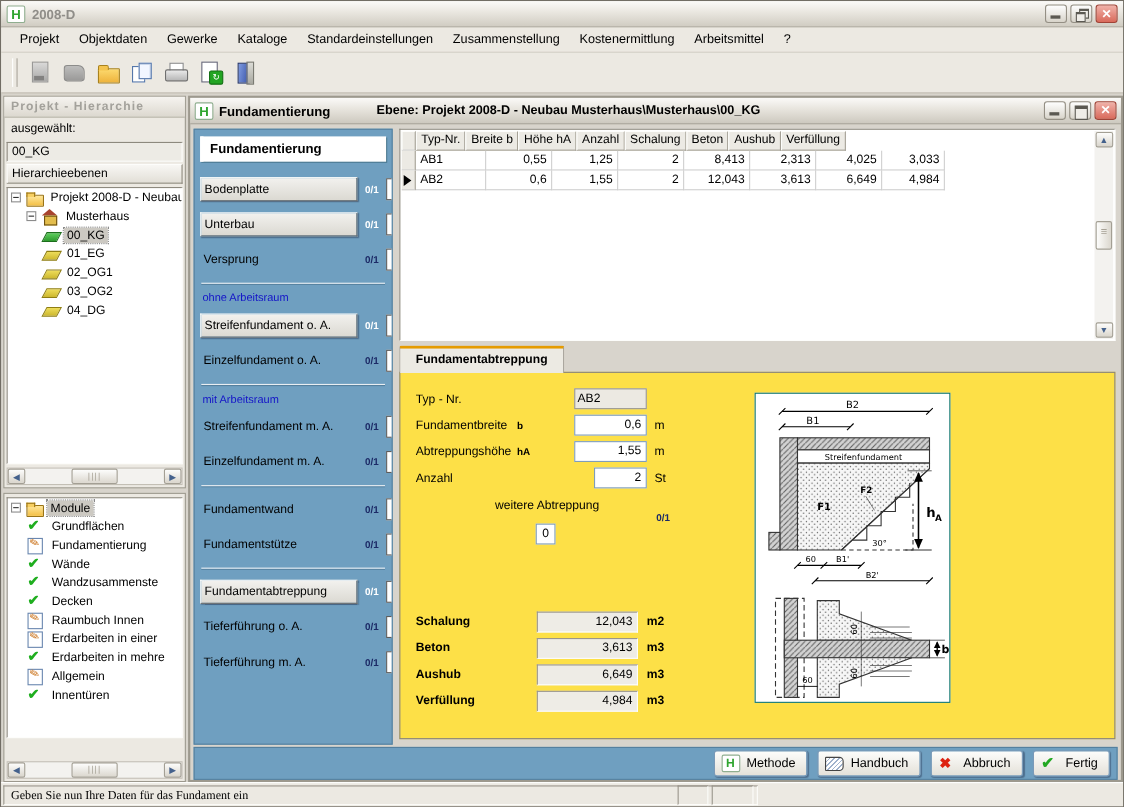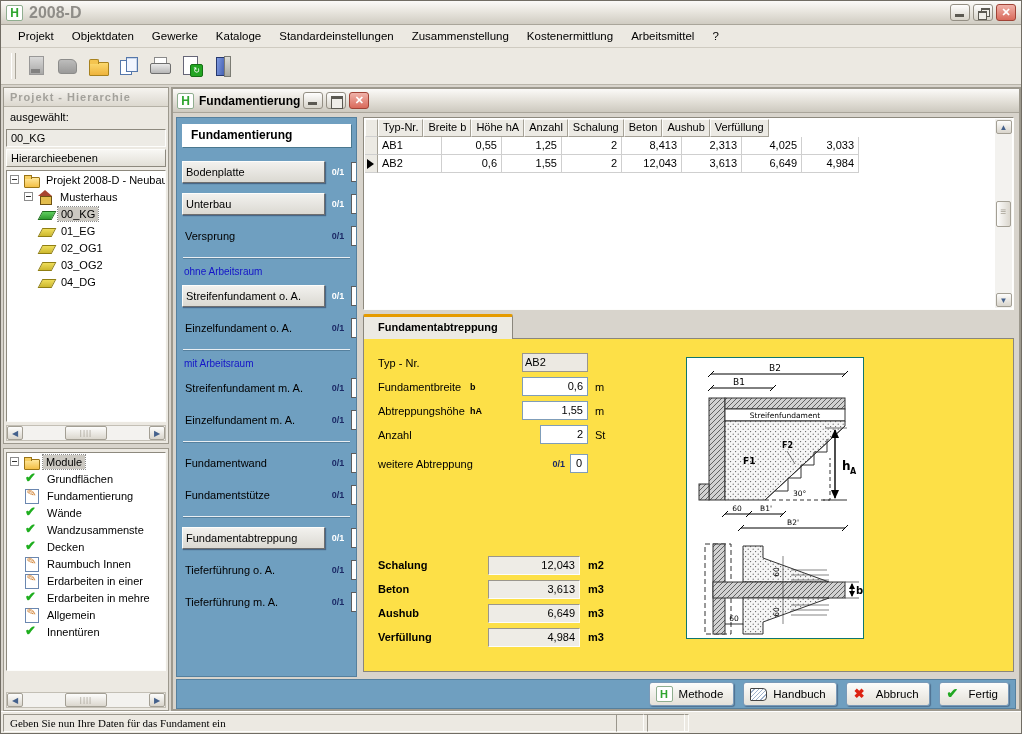--- a/index.html
+++ b/index.html
@@ -6,21 +6,21 @@
   html,body { background:#7a7a7a; }
   body { font-family:"Liberation Sans", sans-serif; }
   .app { position:relative; width:1022px; height:734px; background:#d8d4cc;
          border:1px solid #716d64; outline:1px solid #3c3a35; overflow:hidden;
          font-size:11px; color:#000; }
 
   
   .titlebar { position:absolute; left:0; top:0; width:100%; height:24px;
     background:linear-gradient(#fbfaf8,#e9e6df 45%,#d0ccc2); border-bottom:1px solid #a9a59a;
     display:flex; align-items:center; padding:0 5px; }
-  .titlebar .t-text { font-weight:bold; font-size:16px; color:#8f8d88; margin-left:6px; flex:1; }
+  .titlebar .t-text { font-weight:bold; font-size:12px; color:#8f8d88; margin-left:6px; flex:1; }
   .winbtn { width:20px; height:17px; margin-left:3px; border:1px solid #948f84; border-radius:3px;
     background:linear-gradient(#fefefe,#d8d4ca); position:relative; cursor:default; }
   .winbtn.close { background:linear-gradient(#f0b2a9,#d96a5b); border-color:#a04336; }
   .g-min::before { content:""; position:absolute; left:4px; bottom:3px; width:9px; height:3px; background:#5b5952; }
   .g-restore::before { content:""; position:absolute; left:7px; top:3px; width:7px; height:6px; border:1px solid #5b5952; border-top-width:2px; background:#efede8; }
   .g-restore::after  { content:""; position:absolute; left:4px; top:6px; width:7px; height:6px; border:1px solid #5b5952; border-top-width:2px; background:#efede8; }
   .g-close::before { content:"\2715"; position:absolute; left:0; right:0; top:1px; text-align:center; font-size:11px; font-weight:bold; color:#fff; }
   .g-max::before { content:""; position:absolute; left:4px; top:3px; width:10px; height:9px; border:1px solid #5b5952; border-top-width:3px; background:#efede8; }
 
   
@@ -171,21 +171,21 @@
   .tabpanel { position:absolute; left:190px; top:225px; right:5px; height:334px; background:#fde047;
     border:1px solid #8a867c; z-index:1; }
   .fields { position:absolute; left:14px; top:14px; width:236px; }
   .frow { display:flex; align-items:center; height:19px; margin-bottom:5px; }
   .flab { flex:none; width:92px; white-space:nowrap; }
   .fsub { flex:none; width:30px; font-size:9px; font-weight:bold; }
   .fbox { flex:none; width:66px; height:19px; margin-left:auto; background:#fff; border:1px solid #7f9db9;
     text-align:right; padding:2px 4px 0 2px; }
   .frow.ro .fbox { background:#ece9e2; text-align:left; border-color:#9a968c; }
   .frow.narrow .fbox { width:48px; }
-  .frow.sm { margin-top:10px; }
+  .frow.sm { margin-top:10px;flex-direction:column; }
   .frow.sm .fsub { margin-left:auto; width:auto; padding-right:5px; color:#1c2a66; }
   .frow.sm .fbox { margin-left:0; width:18px; text-align:center; padding:2px 0 0 0; }
   .funit { flex:none; width:26px; padding-left:7px; }
   .results { position:absolute; left:14px; top:216px; width:262px; }
   .rrow { display:flex; align-items:center; height:20px; margin-bottom:4px; }
   .rlab { flex:none; width:110px; font-weight:bold; }
   .rbox { flex:none; width:92px; height:19px; background:#eeece6; border:1px solid;
     border-color:#9a968c #fdfdfb #fdfdfb #9a968c; text-align:right; padding:2px 4px 0 0; }
   .runit { flex:none; padding-left:8px; font-weight:bold; }
   .diagram { position:absolute; left:322px; top:18px; width:178px; height:282px; background:#fff;
@@ -400,20 +400,21 @@
       <span class="sbtn">◀</span>
       <span class="hthumb"></span>
       <span class="sbtn">▶</span>
     </div>
   </div>
 
   <div class="mwin">
     <div class="mw-titlebar">
       <span class="applogo"></span>
       <span class="mw-title">Fundamentierung</span>
+      <span class="mw-level">Ebene:  Projekt 2008-D - Neubau Musterhaus\Musterhaus\00_KG</span>
       <span class="winbtn g-min"></span>
       <span class="winbtn g-max"></span>
       <span class="winbtn close g-close"></span>
     </div>
     <div class="mw-content">
 
       <div class="bluepanel">
         <div class="bp-header">Fundamentierung</div>
         <div>
 

